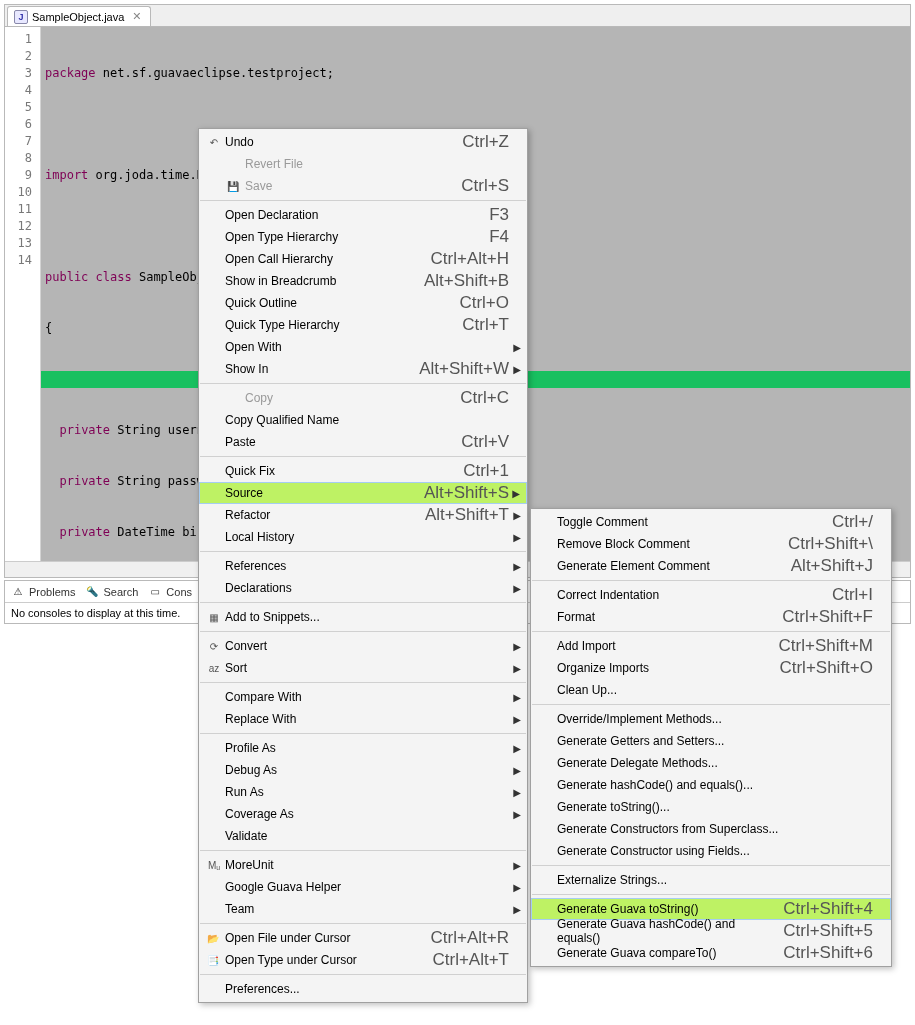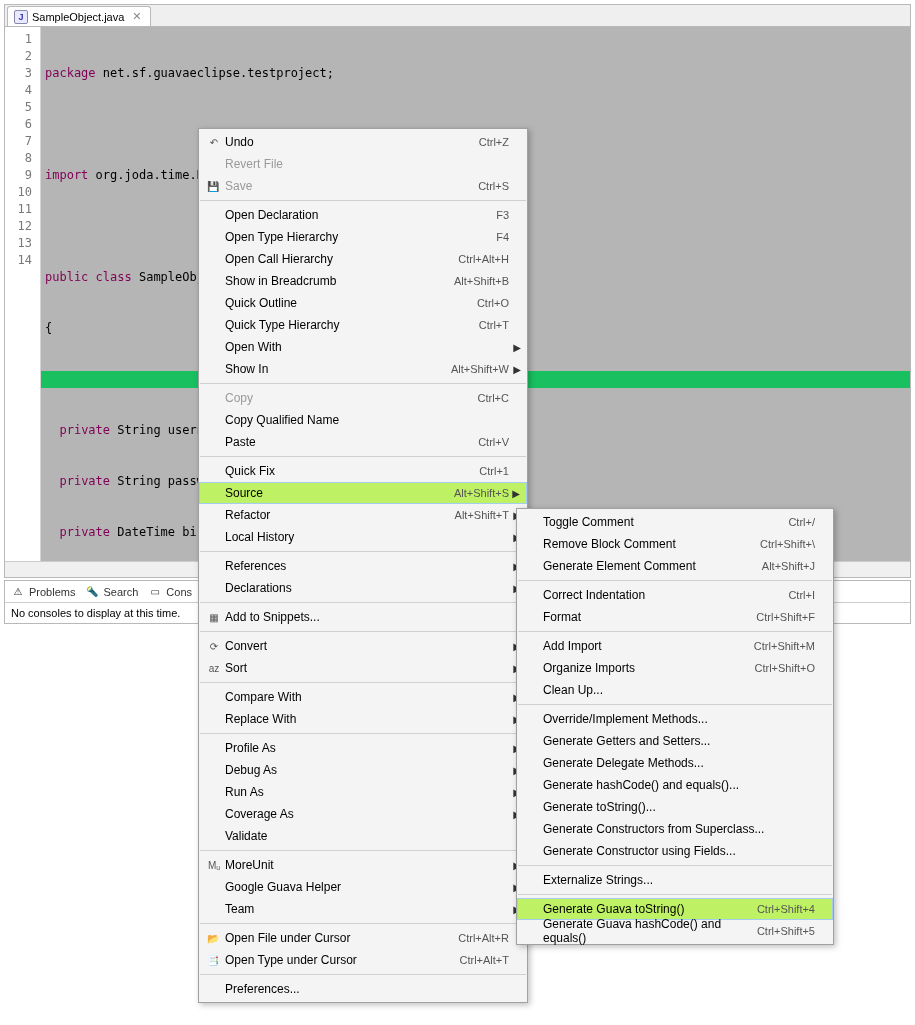--- a/index.html
+++ b/index.html
@@ -114,29 +114,29 @@
     font-size: 12px;
     padding: 2px 0;
   }
   .menu-item {
     display: flex;
     align-items: center;
     height: 22px;
     padding: 0 18px 0 4px;
     position: relative;
   }
-  .menu-item.disabled { color: #9a9a9a; }
+  .menu-item.disabled { color: #9a9a9a; margin-left: 20px; }
   .menu-item.hover { background: #bef264; border: 1px solid #a5cdf2; padding: 0 17px 0 3px; height: 22px; }
   .menu-sep { height: 1px; background: #d0d0d0; margin: 3px 1px; }
   .mi-icon { width: 22px; display: inline-flex; align-items: center; justify-content: center; }
   .mi-label { flex: 1; }
-  .mi-accel { color: #555; font-size: 11px; padding-left: 30px; }
+  .mi-accel { color: #555; font-size: 17px; padding-left: 30px; }
   .mi-sub { position: absolute; right: 6px; font-size: 10px; color: #333; }
   .menu1 { left: 198px; top: 128px; width: 330px; }
-  .menu2 { left: 516px; top: 508px; width: 318px; }
+  .menu2 { left: 530px; top: 508px; width: 362px; }
   .mu-icon { font-size: 10px; color: #555; }
 </style>
 </head>
 <body>
 
 <div class="editor-wrap">
   <div class="tabbar">
     <div class="tab">
       <span class="j-icon">J</span>
       <span>SampleObject.java</span>
@@ -470,13 +470,18 @@
     <div class="menu-item hover">
       <span class="mi-icon mu-icon"></span>
       <span class="mi-label">Generate Guava toString()</span>
       <span class="mi-accel">Ctrl+Shift+4</span>
     </div>
     <div class="menu-item">
       <span class="mi-icon mu-icon"></span>
       <span class="mi-label">Generate Guava hashCode() and equals()</span>
       <span class="mi-accel">Ctrl+Shift+5</span>
     </div>
+    <div class="menu-item">
+      <span class="mi-icon mu-icon"></span>
+      <span class="mi-label">Generate Guava compareTo()</span>
+      <span class="mi-accel">Ctrl+Shift+6</span>
+    </div>
   </div>
 
 </body></html>

